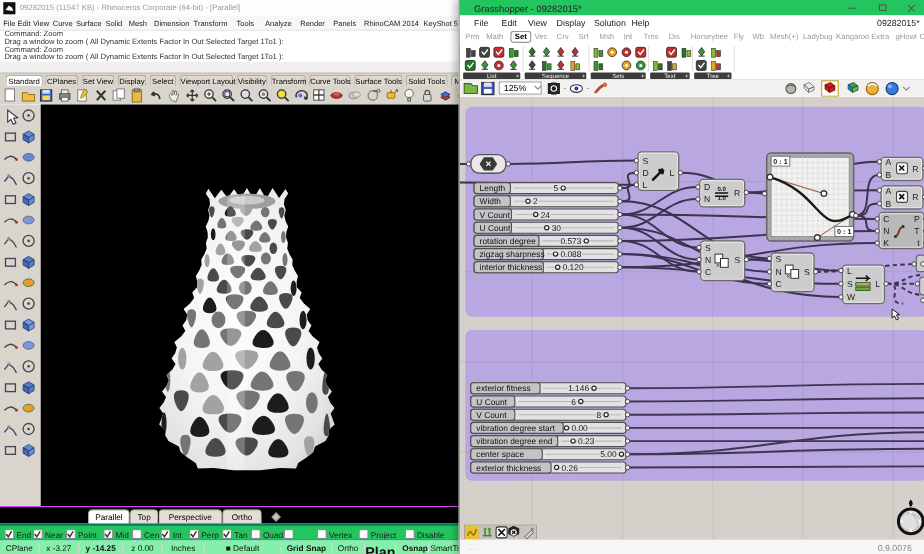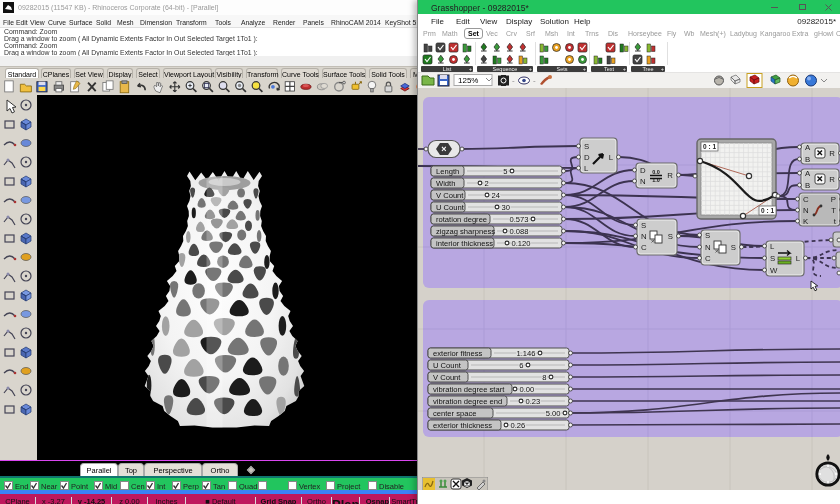--- a/index.html
+++ b/index.html
@@ -389,21 +389,21 @@
       <div class="abs txt" style="left:299px;top:4px;font-size:7.5px;color:#222">Vertex</div>
       <svg class="abs" style="left:326px;top:3px" width="9" height="9">
         <rect x="0.5" y="0.5" width="8" height="8" fill="#fff" stroke="#888"></rect>
       </svg>
       <div class="abs txt" style="left:337px;top:4px;font-size:7.5px;color:#222">Project</div>
       <svg class="abs" style="left:368px;top:3px" width="9" height="9">
         <rect x="0.5" y="0.5" width="8" height="8" fill="#fff" stroke="#888"></rect>
       </svg>
       <div class="abs txt" style="left:379px;top:4px;font-size:7.5px;color:#222">Disable</div>
     </div>
-    <div class="abs" style="left:0;top:490px;width:420px;height:14px;background:#be185d;border-top:4px solid #3b82f6">
+    <div class="abs" style="left:0;top:490px;width:420px;height:14px;background:#86efac;border-top:1px solid #3b82f6">
       <div class="abs txt" style="left:0px;top:3px;width:36px;font-size:7.5px;font-weight:normal;color:#111;text-align:center;border-right:1px solid #d8d8d8;overflow:hidden">CPlane</div>
       <div class="abs txt" style="left:36px;top:3px;width:36px;font-size:7.5px;font-weight:normal;color:#111;text-align:center;border-right:1px solid #d8d8d8;overflow:hidden">x -3.27</div>
       <div class="abs txt" style="left:72px;top:3px;width:40px;font-size:7.5px;font-weight:bold;color:#111;text-align:center;border-right:1px solid #d8d8d8;overflow:hidden">y -14.25</div>
       <div class="abs txt" style="left:112px;top:3px;width:36px;font-size:7.5px;font-weight:normal;color:#111;text-align:center;border-right:1px solid #d8d8d8;overflow:hidden">z 0.00</div>
       <div class="abs txt" style="left:148px;top:3px;width:38px;font-size:7.5px;font-weight:normal;color:#111;text-align:center;border-right:1px solid #d8d8d8;overflow:hidden">Inches</div>
       <div class="abs txt" style="left:186px;top:3px;width:70px;font-size:7.5px;font-weight:normal;color:#111;text-align:center;border-right:1px solid #d8d8d8;overflow:hidden">■ Default</div>
       <div class="abs txt" style="left:256px;top:3px;width:46px;font-size:7.5px;font-weight:bold;color:#111;text-align:center;border-right:1px solid #d8d8d8;overflow:hidden">Grid Snap</div>
       <div class="abs txt" style="left:302px;top:3px;width:30px;font-size:7.5px;font-weight:normal;color:#111;text-align:center;border-right:1px solid #d8d8d8;overflow:hidden">Ortho</div>
       <div class="abs txt" style="left:332px;top:3px;width:28px;font-size:13px;font-weight:bold;color:#111;text-align:center;border-right:1px solid #d8d8d8;overflow:hidden">Planar</div>
       <div class="abs txt" style="left:360px;top:3px;width:30px;font-size:7.5px;font-weight:bold;color:#111;text-align:right;border-right:1px solid #d8d8d8;overflow:hidden">Osnap</div>
@@ -956,12 +956,16 @@
       <svg class="abs" style="left:395px;top:365px" width="30" height="34" viewBox="0 0 30 34">
         <path d="M15,1 q3.5,3.5 0,7 q-3.5,-3.5 0,-7" fill="#111"></path>
         <circle cx="15" cy="21" r="11.2" fill="#e0e0e0" stroke="#111" stroke-width="2.8"></circle>
         <path d="M7,17 a10,10 0 0 1 16,2 M6,24 a10,10 0 0 0 17,1 M10,13 a11,11 0 0 1 10,16" stroke="#c0c0c0" fill="none"></path>
         <circle cx="15" cy="13" r="1" fill="#fff"></circle>
         <circle cx="15" cy="29" r="1" fill="#fff"></circle>
         <circle cx="7" cy="21" r="1" fill="#fff"></circle>
         <circle cx="23" cy="21" r="1" fill="#fff"></circle>
       </svg>
     </div>
+    <div class="abs" style="left:0;top:490px;width:423px;height:14px;background:#f7f6f4;border-top:1px solid #ddd">
+      <div class="abs txt" style="left:8px;top:4px;font-size:7px;color:#bbb">...</div>
+      <div class="abs txt" style="right:12px;top:3px;font-size:8px;color:#888">0.9.0076</div>
+    </div>
   </div>
 </body></html>

